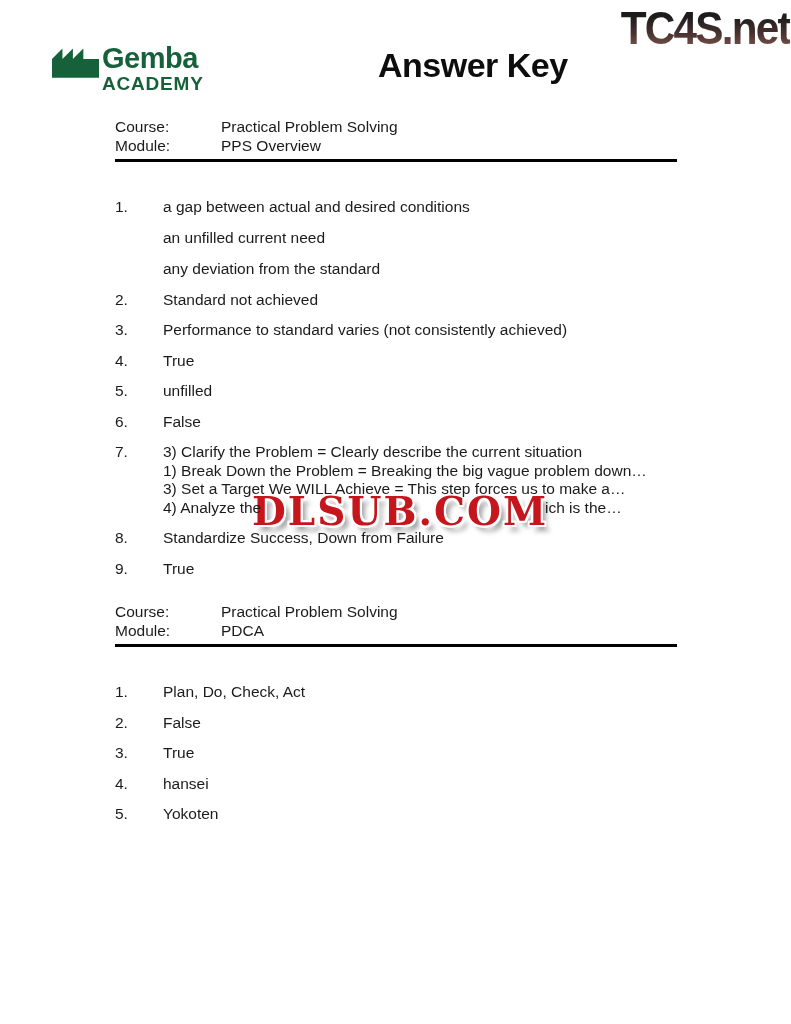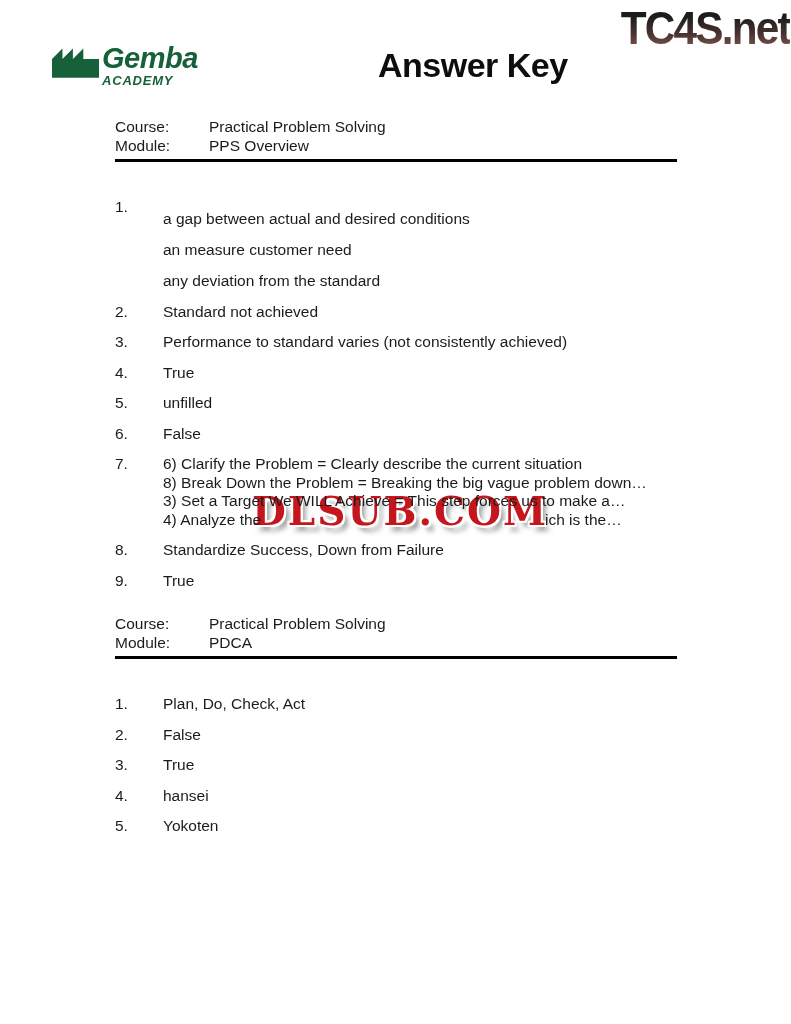--- a/index.html
+++ b/index.html
@@ -12,25 +12,25 @@
   .page{
     position:relative;
     width:791px;height:1024px;
     background:#ffffff;
     overflow:hidden;
     font-family:"Liberation Sans", sans-serif;
     color:#1b1b1b;
   }
 
   
-  .logo{position:absolute;left:52px;top:44px;display:flex;align-items:flex-start;font-style:italic;}
+  .logo{position:absolute;left:52px;top:44px;display:flex;align-items:flex-start;}
   .logo-icon{width:47px;height:35px;margin-right:3px;}
   .logo-text{display:flex;flex-direction:column;line-height:1;}
   .logo-name{font-size:29px;font-weight:bold;color:var(--green);letter-spacing:-0.5px;}
-  .logo-sub{font-size:13px;font-weight:bold;color:var(--green);letter-spacing:0.8px;margin-top:1px;}
+  .logo-sub{font-size:19px;font-weight:bold;color:var(--green);letter-spacing:0.8px;margin-top:1px;}
   .title{position:absolute;left:330px;top:46px;font-size:34px;font-weight:bold;color:#0d0d0d;letter-spacing:-0.5px;margin-left:48px;}
 
   
   .wm-top{
     position:absolute;top:0px;right:1px;
     font-size:47px;font-weight:bold;letter-spacing:-2px;
     transform:scaleX(0.90);transform-origin:right top;
     background:linear-gradient(180deg,#1c1c1c 30%,#4a3330 62%,#96655a 100%);
     -webkit-background-clip:text;background-clip:text;color:transparent;
   }
@@ -53,29 +53,29 @@
       -2px -2px 0 var(--wm-pink-outline), 2px -2px 0 var(--wm-pink-outline),
       -2px 2px 0 var(--wm-pink-outline), 2px 2px 0 var(--wm-pink-outline),
       0 -2px 0 var(--wm-pink-outline), 0 2px 0 var(--wm-pink-outline),
       -2px 0 0 var(--wm-pink-outline), 2px 0 0 var(--wm-pink-outline),
       4px 5px 4px rgba(110,110,110,0.55);
   }
 
   
   #content{position:absolute;left:115px;top:117px;width:562px;font-size:15.5px;}
   .answer-section + .answer-section{margin-top:24px;}
-  .hrow{display:flex;line-height:19px;}
+  .hrow{display:flex;line-height:19px;gap:12px;}
   .hlabel{width:94px;flex-shrink:0;}
   .rule{height:3px;background:#000;margin-top:4px;}
   .items{margin-top:36px;}
   .item{display:flex;margin-bottom:12px;}
   .num{width:48px;flex-shrink:0;}
   .lines{flex:1;position:relative;}
   .line{line-height:18.5px;}
-  .loose .line:not(:last-child){margin-bottom:12.5px;margin-top:12px;}
+  .loose .line:not(:last-child){margin-bottom:12.5px;}
   .line.split{position:relative;}
   .frag-right{position:absolute;left:382px;top:0;white-space:nowrap;}
 </style>
 </head>
 <body>
 
 <div class="page">
 
   <div class="logo">
     <svg class="logo-icon" viewBox="0 0 45 31" xmlns="http://www.w3.org/2000/svg">
@@ -103,21 +103,21 @@
             <span class="hlabel">Module:</span>
             <span class="hvalue">PPS Overview</span>
           </div>
         </div>
         <div class="rule"></div>
         <div class="items">
           <div class="item loose">
             <span class="num">1.</span>
             <div class="lines">
               <div class="line">a gap between actual and desired conditions</div>
-              <div class="line">an measure customer need</div>
+              <div class="line">an unfilled current need</div>
               <div class="line">any deviation from the standard</div>
             </div>
           </div>
           <div class="item">
             <span class="num">2.</span>
             <div class="lines">
               <div class="line">Standard not achieved</div>
             </div>
           </div>
           <div class="item">
@@ -140,22 +140,22 @@
           </div>
           <div class="item">
             <span class="num">6.</span>
             <div class="lines">
               <div class="line">False</div>
             </div>
           </div>
           <div class="item">
             <span class="num">7.</span>
             <div class="lines">
-              <div class="line">6) Clarify the Problem = Clearly describe the current situation</div>
-              <div class="line">8) Break Down the Problem = Breaking the big vague problem down…</div>
+              <div class="line">3) Clarify the Problem = Clearly describe the current situation</div>
+              <div class="line">1) Break Down the Problem = Breaking the big vague problem down…</div>
               <div class="line">3) Set a Target We WILL Achieve = This step forces us to make a…</div>
               <div class="line split"><span class="frag-left">4) Analyze the</span><span class="frag-right">ich is the…</span></div>
             </div>
           </div>
           <div class="item">
             <span class="num">8.</span>
             <div class="lines">
               <div class="line">Standardize Success, Down from Failure</div>
             </div>
           </div>

